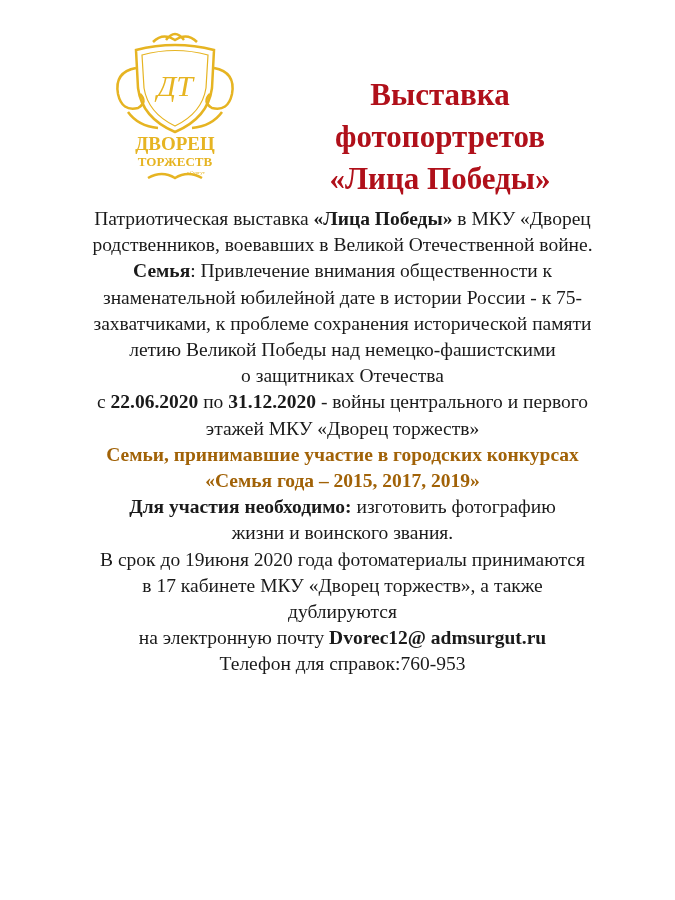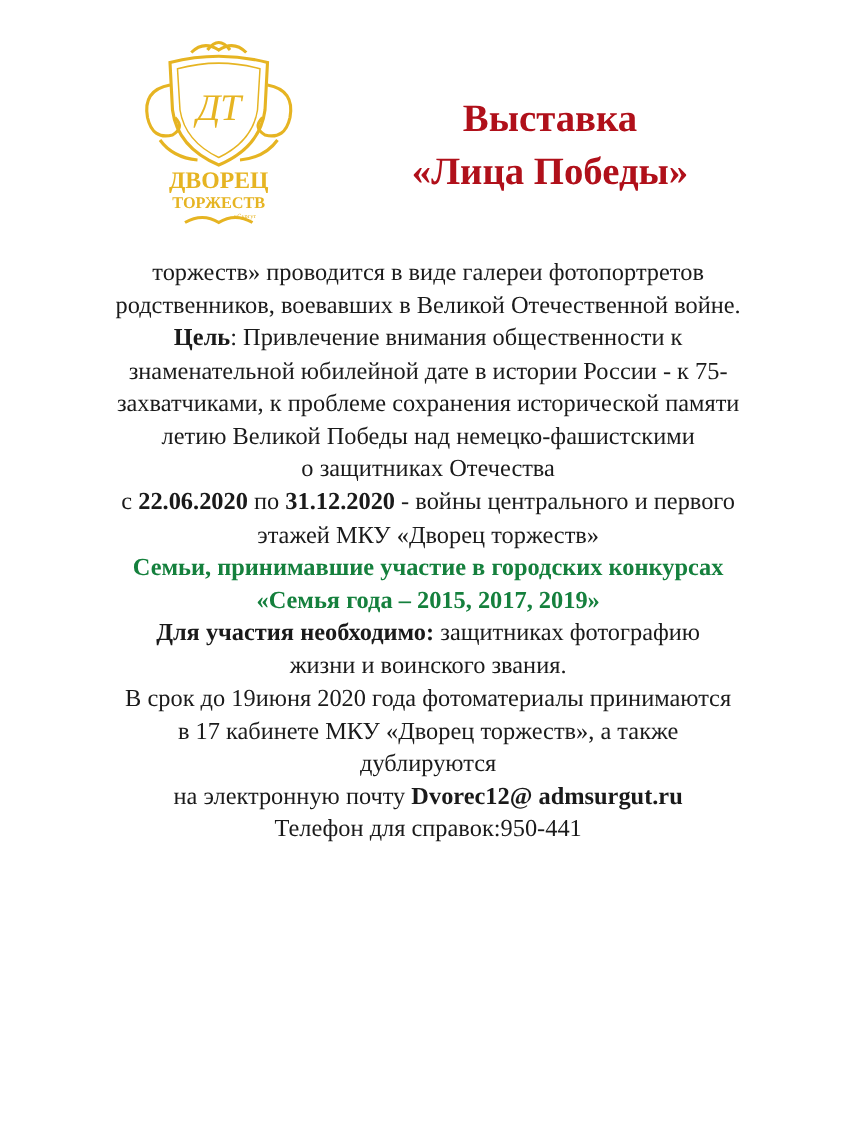--- a/index.html
+++ b/index.html
@@ -6,21 +6,21 @@
     body { width: 675px; height: 900px; position: relative; overflow: hidden;
            font-family: "Liberation Serif", "DejaVu Serif", serif; color: #1a1a1a; }
     .logo { position: absolute; left: 108px; top: 28px; width: 135px; height: 160px; text-align: right; }
     .title { position: absolute; left: 300px; top: 50px; width: 280px; text-align: center;
              color: #b0101a; font-weight: bold; font-size: 31px; line-height: 42px; margin-top: 24px; }
     .title div { white-space: nowrap; }
     .body { position: absolute; left: 40px; top: 206px; width: 605px; text-align: center;
             font-size: 19.5px; line-height: 26.2px; }
     .line { white-space: nowrap; }
     .b { font-weight: bold; }
-    .red { color: #15803d; font-weight: bold; }
+    .red { color: #a16207; font-weight: bold; }
   </style>
 </head>
 <body>
 
 <div class="logo">
   <svg width="135" height="160" viewBox="0 0 135 160">
     <g fill="none" stroke="#E6B422" stroke-width="2.5">
 
       <path d="M45 14 Q55 4 67 12 Q79 4 89 14"></path>
       <path d="M58 12 Q67 0 76 12"></path>
@@ -37,40 +37,41 @@
     </g>
     <text x="67" y="68" text-anchor="middle" fill="#E6B422" font-family="Liberation Serif, serif" font-style="italic" font-size="30">ДТ</text>
     <text x="67" y="122" text-anchor="middle" fill="#E6B422" font-family="Liberation Serif, serif" font-weight="bold" font-size="19">ДВОРЕЦ</text>
     <text x="67" y="138" text-anchor="middle" fill="#E6B422" font-family="Liberation Serif, serif" font-weight="bold" font-size="13">ТОРЖЕСТВ</text>
     <text x="88" y="146" text-anchor="middle" fill="#E6B422" font-family="Liberation Serif, serif" font-size="5">г.Сургут</text>
   </svg>
 </div>
 
 <div class="title">
   <div>Выставка</div>
+  <div>фотопортретов</div>
   <div>«Лица Победы»</div>
 </div>
 
 <div class="body">
-  <div class="line">торжеств» проводится в виде галереи фотопортретов</div>
+  <div class="line"><span>Патриотическая выставка </span><span class="b">«Лица Победы»</span><span> в МКУ «Дворец</span></div>
   <div class="line">родственников, воевавших в  Великой Отечественной войне.</div>
 
-  <div class="line"><span class="b">Цель</span><span>: Привлечение внимания общественности к</span></div>
+  <div class="line"><span class="b">Семья</span><span>: Привлечение внимания общественности к</span></div>
   <div class="line">знаменательной юбилейной дате в истории России - к 75-</div>
   <div class="line">захватчиками, к проблеме  сохранения исторической памяти</div>
   <div class="line">летию Великой Победы над немецко-фашистскими</div>
   <div class="line">о защитниках Отечества</div>
 
   <div class="line"><span>с </span><span class="b">22.06.2020</span><span> по </span><span class="b">31.12.2020</span><span> - войны центрального и первого</span></div>
   <div class="line">этажей МКУ «Дворец торжеств»</div>
 
   <div class="line red">Семьи, принимавшие участие в городских конкурсах</div>
   <div class="line red">«Семья года – 2015, 2017, 2019»</div>
 
-  <div class="line"><span class="b">Для участия необходимо:</span><span> защитниках фотографию</span></div>
+  <div class="line"><span class="b">Для участия необходимо:</span><span> изготовить фотографию</span></div>
   <div class="line">жизни и воинского звания.</div>
 
   <div class="line">В срок до 19июня 2020 года  фотоматериалы принимаются</div>
   <div class="line">в 17 кабинете МКУ «Дворец торжеств», а также</div>
   <div class="line">дублируются</div>
   <div class="line"><span>на электронную почту  </span><span class="b">Dvorec12@ admsurgut.ru</span></div>
-  <div class="line"><span>Телефон для справок:</span><span>950-441</span></div>
+  <div class="line"><span>Телефон для справок:</span><span>760-953</span></div>
 </div>
 
 </body></html>

